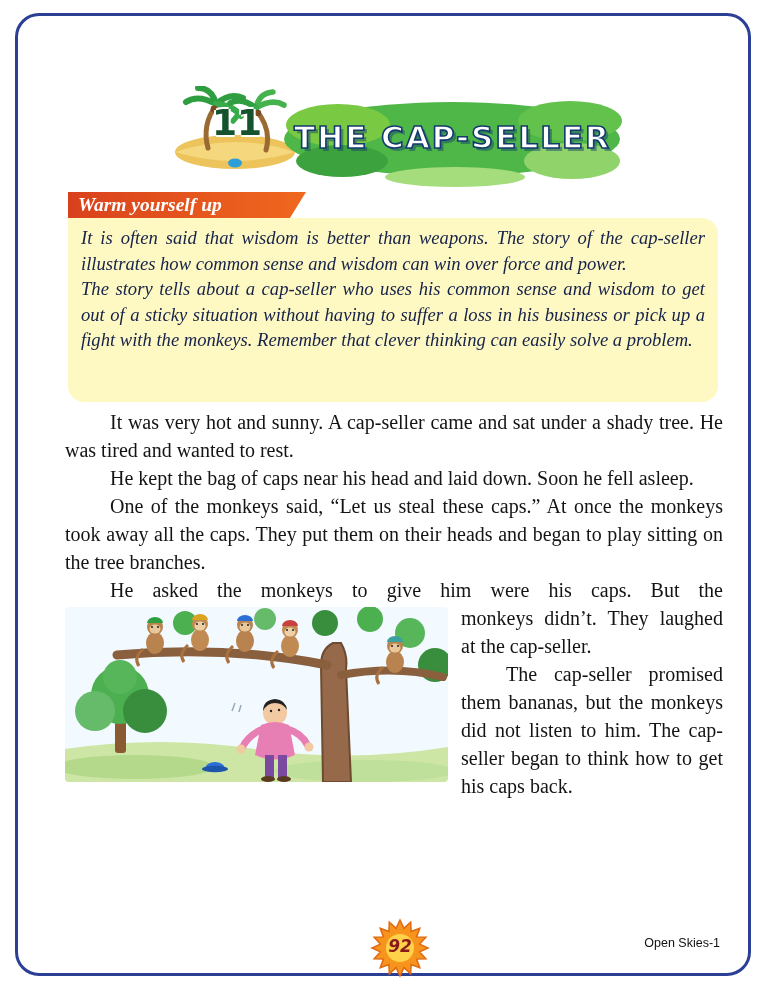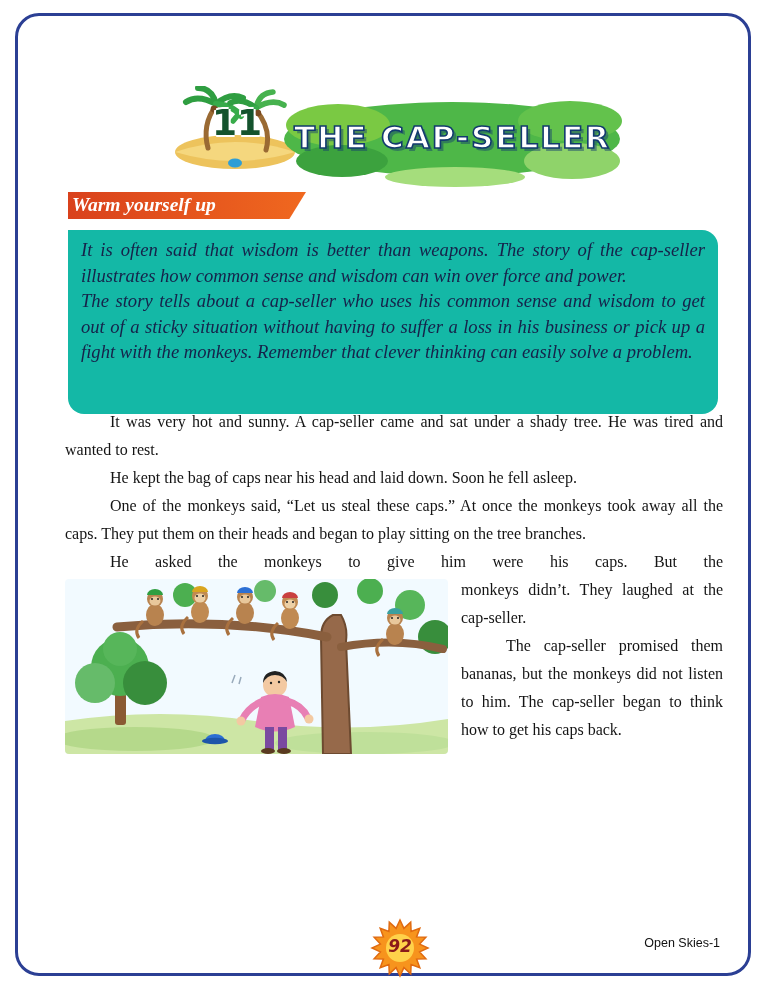--- a/index.html
+++ b/index.html
@@ -27,35 +27,35 @@
     letter-spacing:2px; color:#ffffff;
     -webkit-text-stroke:1.6px #123a6e;
     text-shadow:3px 3px 0 rgba(18,58,110,0.45);
   }
   
   .warmup-banner {
     position:absolute; left:50px; top:176px; width:238px; height:27px;
     background:linear-gradient(90deg,#d9411c,#f0681f);
     clip-path:polygon(0 0, 100% 0, 93% 100%, 0 100%);
     color:#fff; font-style:italic; font-weight:bold; font-size:19.5px;
-    line-height:26px; padding-left:4px; box-sizing:border-box;
+    line-height:26px; padding-left:10px; box-sizing:border-box;
   }
   .warmup-box {
-    position:absolute; left:50px; top:214px; width:650px; height:184px;
-    background:#14b8a6; border-radius:0 16px 16px 16px; box-sizing:border-box;
+    position:absolute; left:50px; top:202px; width:650px; height:184px;
+    background:#fef9c3; border-radius:0 16px 16px 16px; box-sizing:border-box;
     padding:7px 13px 0 13px;
   }
   .warmup-box p {
     margin:0; font-style:italic; font-size:18.6px; line-height:25.6px;
     color:#16224a; text-align:justify;
   }
   
   .story {
     position:absolute; left:47px; top:392px; width:658px;
-    font-size:16px; line-height:28px; color:#141414; text-align:justify;
+    font-size:20px; line-height:28px; color:#141414; text-align:justify;
   }
   .story p { margin:0; }
   .indent { text-indent:45px; }
   .force-last { text-align-last:justify; }
   .wrap-zone { overflow:visible; }
   .illus {
     float:left; width:383px; height:175px; margin:3px 13px 0 0;
     border-radius:4px; overflow:hidden;
   }
   .illus svg { display:block; width:100%; height:100%; }

